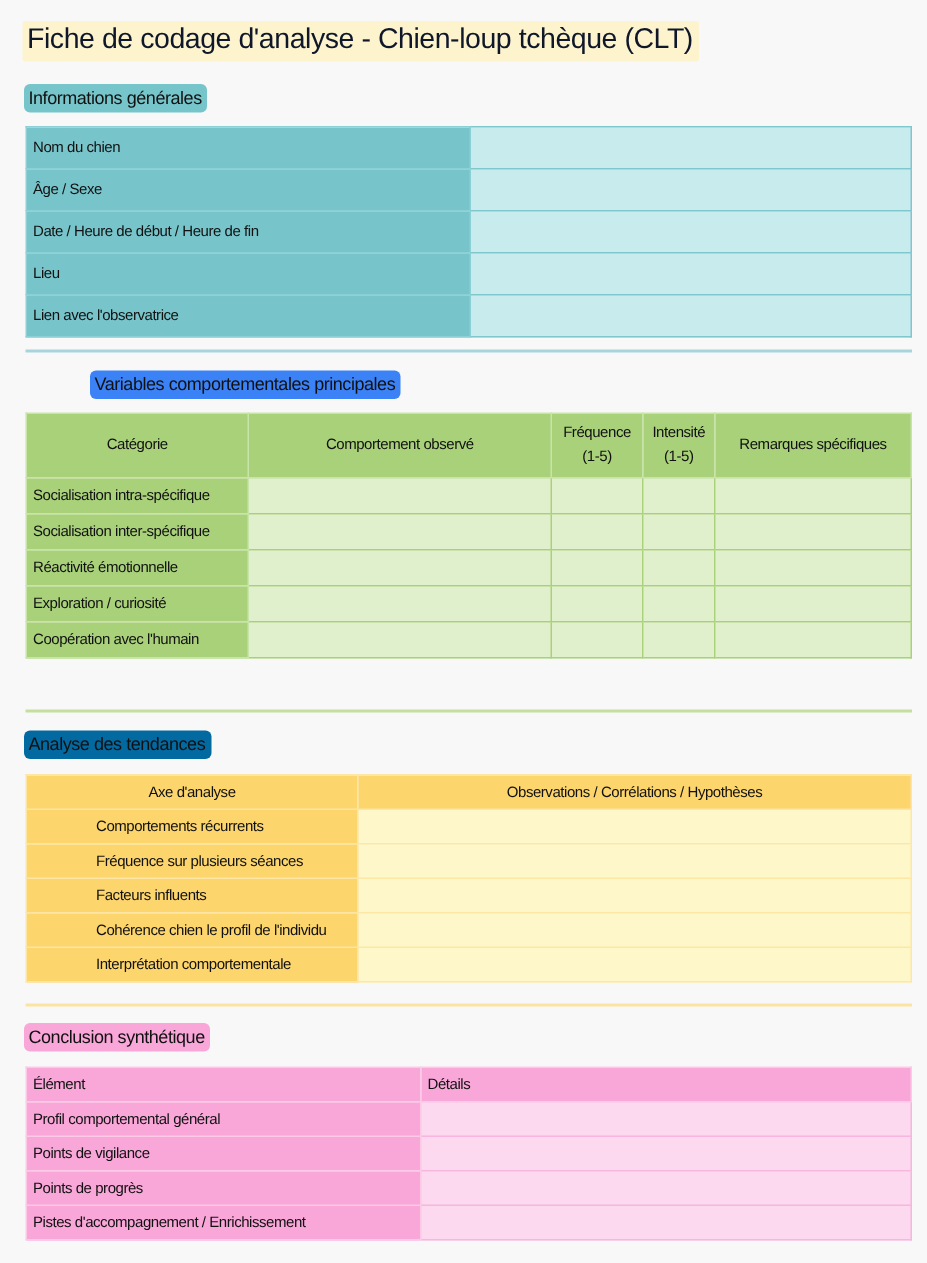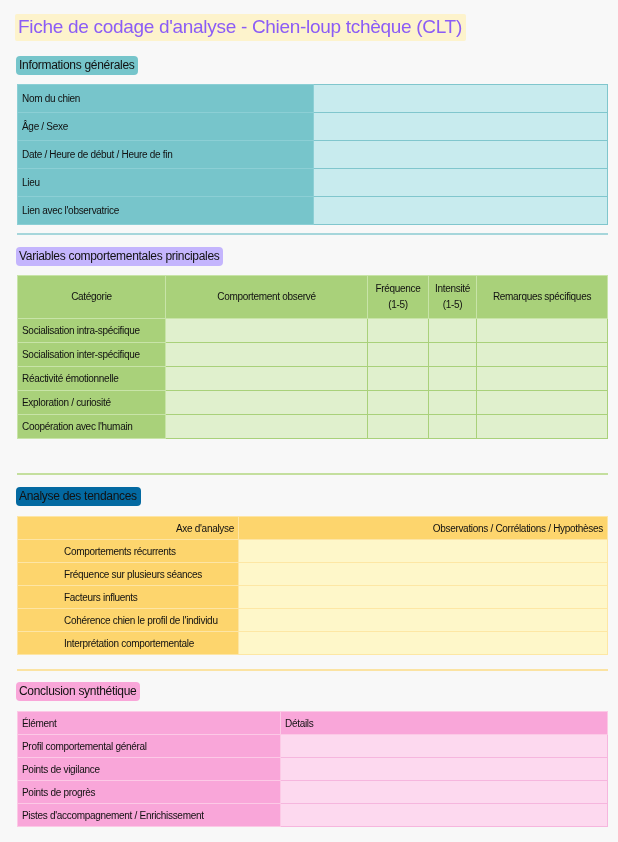--- a/index.html
+++ b/index.html
@@ -6,48 +6,48 @@
   body {
     width:618px; height:842px; overflow:hidden;
     background:#f8f8f8;
     font-family:"Liberation Sans", sans-serif;
     color:#111;
     position:relative;
   }
   .title {
     position:absolute; left:15px; top:14px;
     background:#fdf3cc; padding:2px 4px 3px 3px;
-    font-size:19px; letter-spacing:-0.3px; color:#8b5cf6;
+    font-size:19px; letter-spacing:-0.3px; color:#0f172a;
     border-radius:2px;
   }
   .pill {
     position:absolute; left:16px;
     font-size:12px; padding:2px 4px 3px 3px; border-radius:4px;
     letter-spacing:-0.3px;
   }
   .pill-teal { background:#76c5cb; }
-  .pill-green { background:#c4b5fd; }
+  .pill-green { background:#3b82f6;margin-left:44px; }
   .pill-yellow { background:#0369a1; }
   .pill-pink { background:#f9a6d9; }
   table {
     position:absolute; left:17px; width:591px;
     border-collapse:collapse; table-layout:fixed;
     font-size:10px; letter-spacing:-0.3px;
   }
   td, th { padding:0 4px; font-weight:normal; }
   .t1 { top:84px; border:1.5px solid #5fb3ba; }
   .t1 td { height:27px; border:1.5px solid #8ccfd5; }
   .t1 td.k { background:#77c5cb; border-color:#8ccfd5; }
   .t1 td.v { background:#c8ebee; border-color:#80c6cd; }
   .t2 { top:275px; }
   .t2 th { background:#a9d17a; height:42px; border:1.5px solid #c8e4a8; text-align:center; line-height:16px; }
   .t2 td { height:23px; border:1.5px solid #a9d17a; background:#e0f0cd; }
   .t2 td.k { background:#a9d17a; border-color:#c8e4a8; }
   .t3 { top:516px; }
-  .t3 th { background:#fdd56d; height:22px; border:1.5px solid #fde5a5; text-align:right; }
+  .t3 th { background:#fdd56d; height:22px; border:1.5px solid #fde5a5; text-align:center; }
   .t3 td { height:22px; border:1.5px solid #fde7a4; background:#fef7c9;padding-left:46px; }
   .t3 td.k { background:#fdd56d; border-color:#fde5a5; }
   .t4 { top:711px; }
   .t4 th { background:#f9a6d9; height:22px; border:1.5px solid #fcc9e6; text-align:left; }
   .t4 td { height:22px; border:1.5px solid #f6b6de; background:#fdd9ef; }
   .t4 td.k { background:#f9a6d9; border-color:#fcc9e6; }
   .divider { position:absolute; left:17px; width:591px; height:1.5px; }
 </style>
 </head>
 <body>

